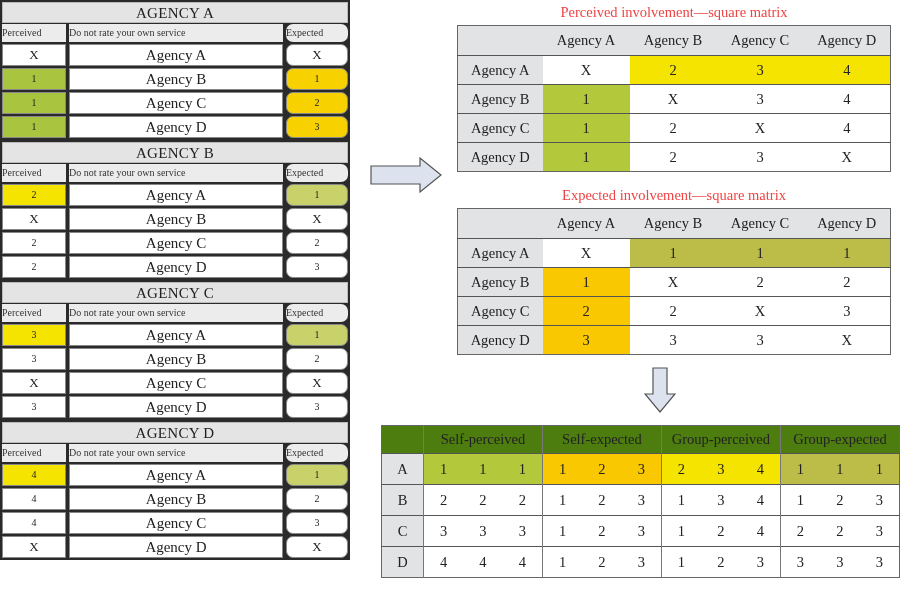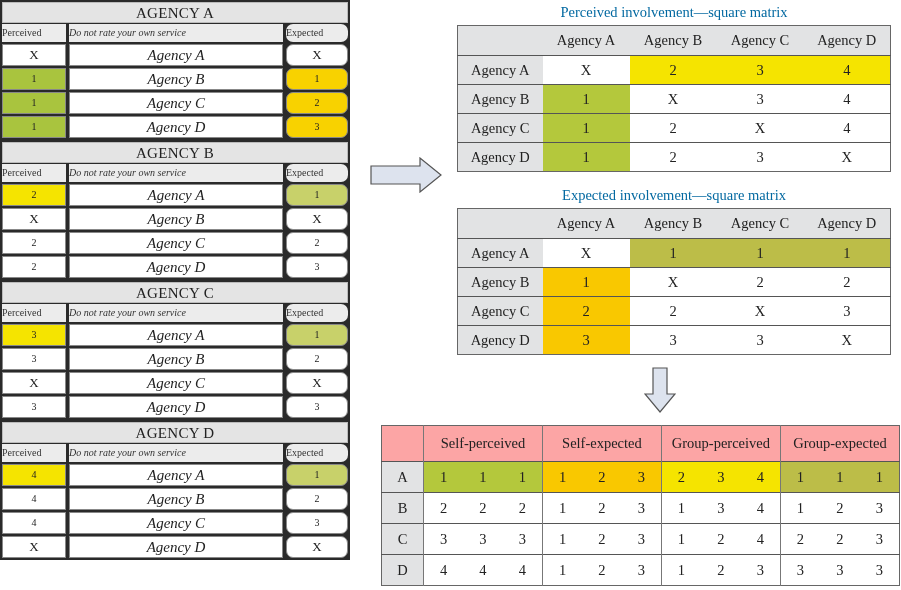--- a/index.html
+++ b/index.html
@@ -23,48 +23,48 @@
   }
   .agency-head div {
     background: #ececec; font-size: 10px; line-height: 18px; text-align: left; color: #333;
   }
   .agency-rows { margin-top: 2px; background: #2a2a2a; }
   .agency-row { display: flex; height: 22px; margin-bottom: 2px; }
   .agency-row div {
     background: #fff; text-align: center; line-height: 20px; border: 1px solid #888;
   }
   .c-perc { width: 64px; margin-right: 3px; font-size: 10px; }
-  .c-mid { width: 214px; margin-right: 3px; font-size: 15px; font-style: italic; }
+  .c-mid { width: 214px; margin-right: 3px; font-size: 15px; }
   .c-exp { width: 62px; font-size: 10px; border-radius: 7px; }
   .c-perc.xv, .c-exp.xv { font-size: 13px; }
 
   
   .arrow { position: absolute; }
 
   
   .matrix-title {
-    position: absolute; font-size: 14.5px; color: #0369a1; text-align: center; width: 434px; left: 457px;
+    position: absolute; font-size: 14.5px; color: #ef4444; text-align: center; width: 434px; left: 457px;
   }
   .matrix {
     position: absolute; left: 457px; width: 434px; border: 1px solid #666; border-collapse: collapse;
     font-size: 14.5px;
   }
   .matrix td, .matrix th { text-align: center; font-weight: normal; padding: 0; }
   .matrix thead th { background: #e2e3e4; height: 30px; }
   .matrix tbody tr { height: 29px; border-top: 1px solid #555; }
   .matrix tbody th { background: #e2e3e4; width: 85px; }
   .matrix td { background: #fff; width: 87px; }
 
   
   .summary {
     position: absolute; left: 381px; top: 425px; width: 519px; border-collapse: collapse;
     font-size: 14.5px; border: 1px solid #666;
   }
   .summary th, .summary td { font-weight: normal; text-align: center; padding: 0; }
-  .summary thead th { background: #fca5a5; height: 36px; border-left: 1px solid #777; }
+  .summary thead th { background: #4d7c0f; height: 28px; border-left: 1px solid #777; }
   .summary thead th:first-child { border-left: none; width: 42px; }
   .summary tbody tr { height: 31px; border-top: 1px solid #555; }
   .summary tbody th { background: #e2e3e4; width: 42px; border-right: 1px solid #777; }
   .summary td { width: 39.7px; background: #fff; }
   .summary td.gstart { border-left: 1px solid #777; }
 </style>
 </head>
 <body>
 
 <div class="left-panel" id="left-panel">

